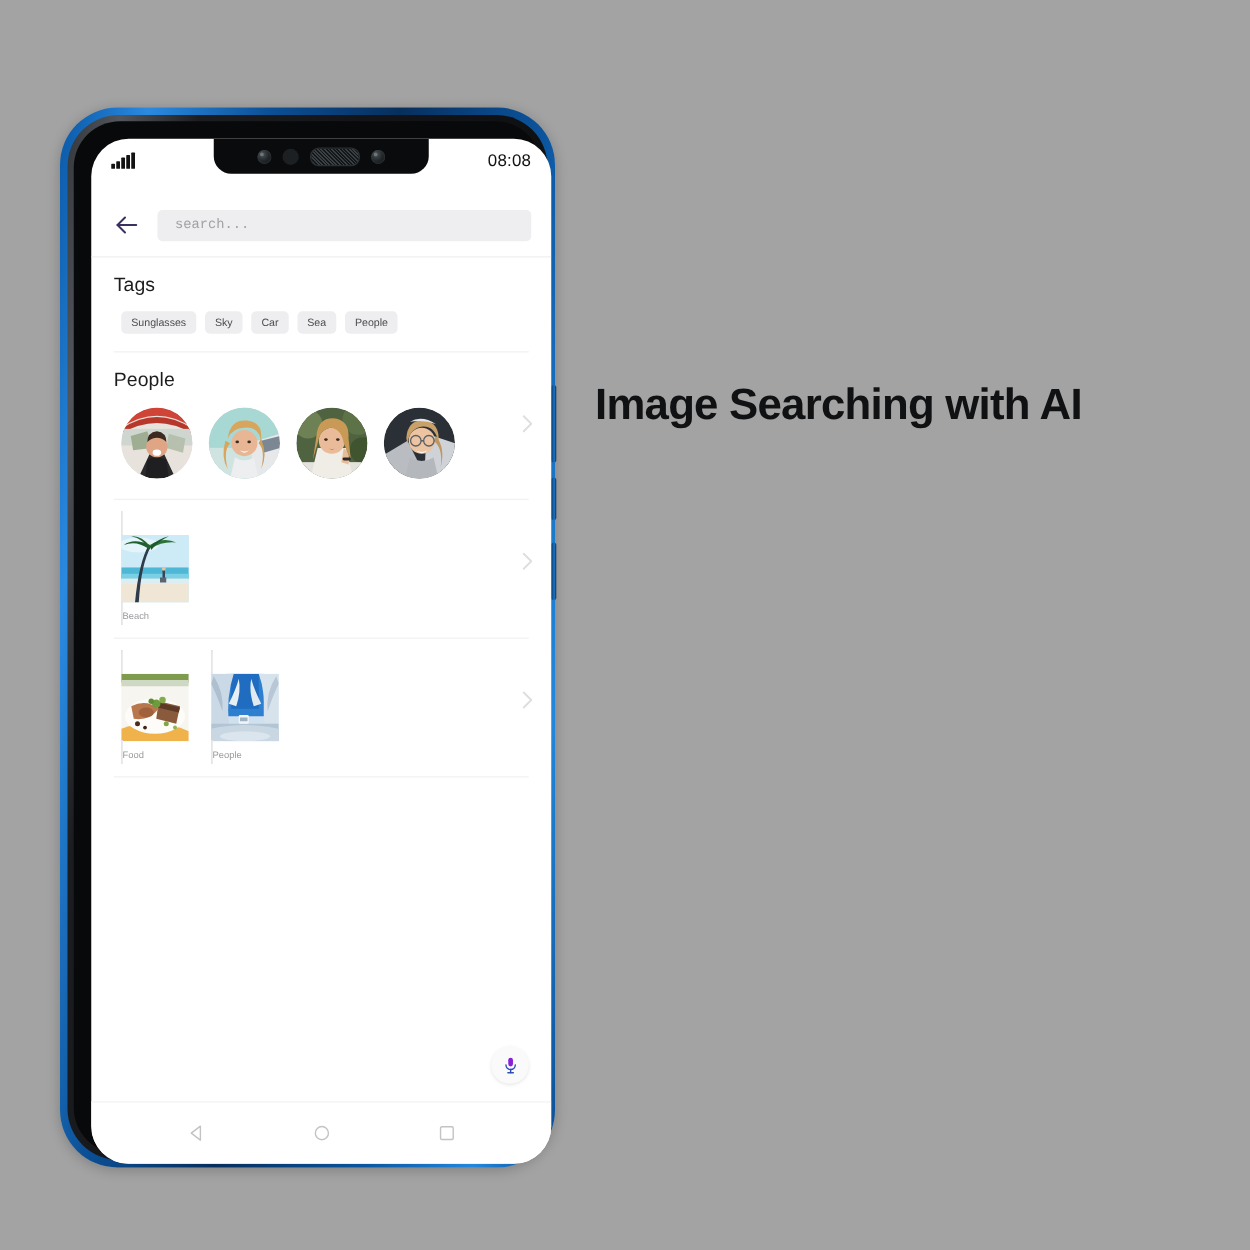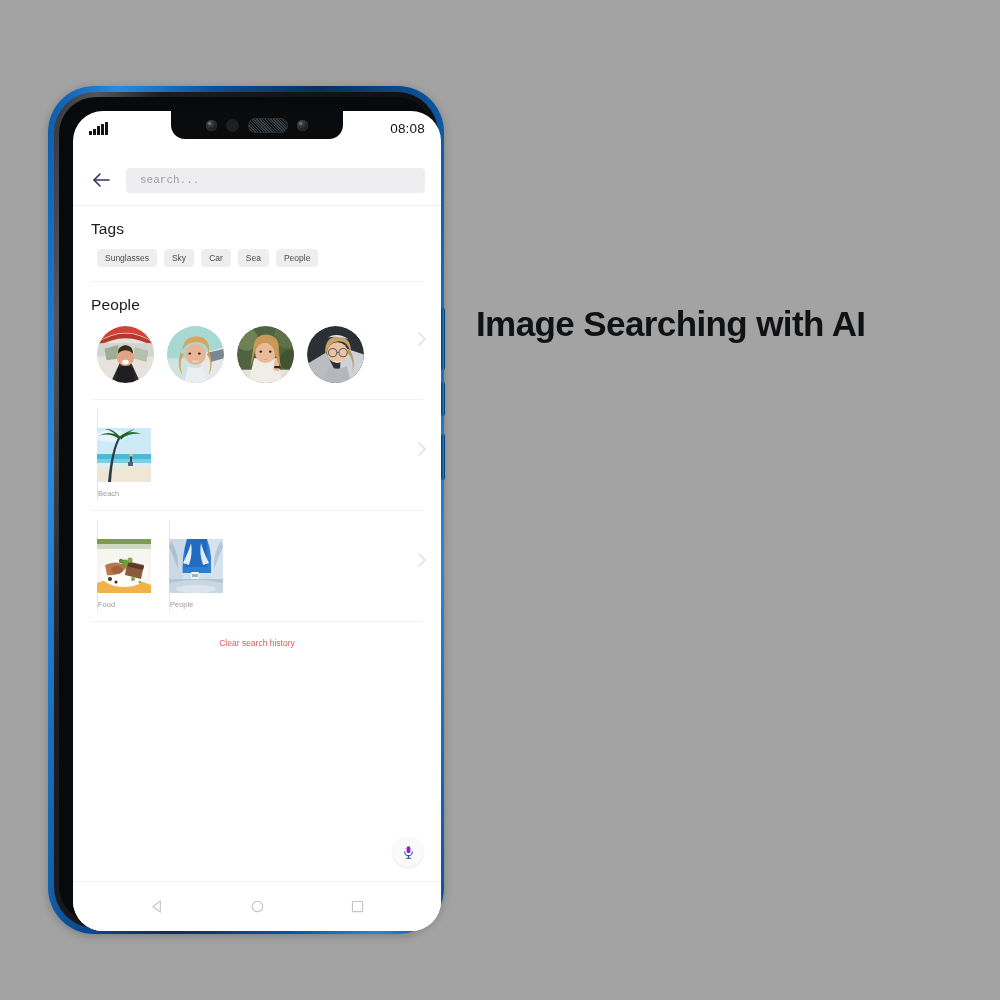--- a/index.html
+++ b/index.html
@@ -391,21 +391,20 @@
                 </span>
               </div>
               <span class="row-chevron" style="top:38px">
                 <svg viewBox="0 0 14 22" fill="none" stroke="#dedee0" stroke-width="1.5" stroke-linecap="round" stroke-linejoin="round">
                     <path d="M4 5l6 6-6 6"></path>
                   </svg>
               </span>
             </div>
             <div class="section-rule"></div>
 
-            <div id="clear-history">Clear search history</div>
           </div>
 
           <div id="mic-fab">
             <svg viewBox="0 0 24 24">
               <rect x="9" y="2" width="6" height="11" rx="3" fill="#8a1fd8"></rect>
               <path d="M6 11a6 6 0 0 0 12 0" fill="none" stroke="#2d4fb8" stroke-width="1.8" stroke-linecap="round"></path>
               <path d="M12 17v4" stroke="#2d4fb8" stroke-width="1.8" stroke-linecap="round"></path>
               <path d="M8.5 21.2h7" stroke="#2d4fb8" stroke-width="1.8" stroke-linecap="round"></path>
             </svg>
           </div>

